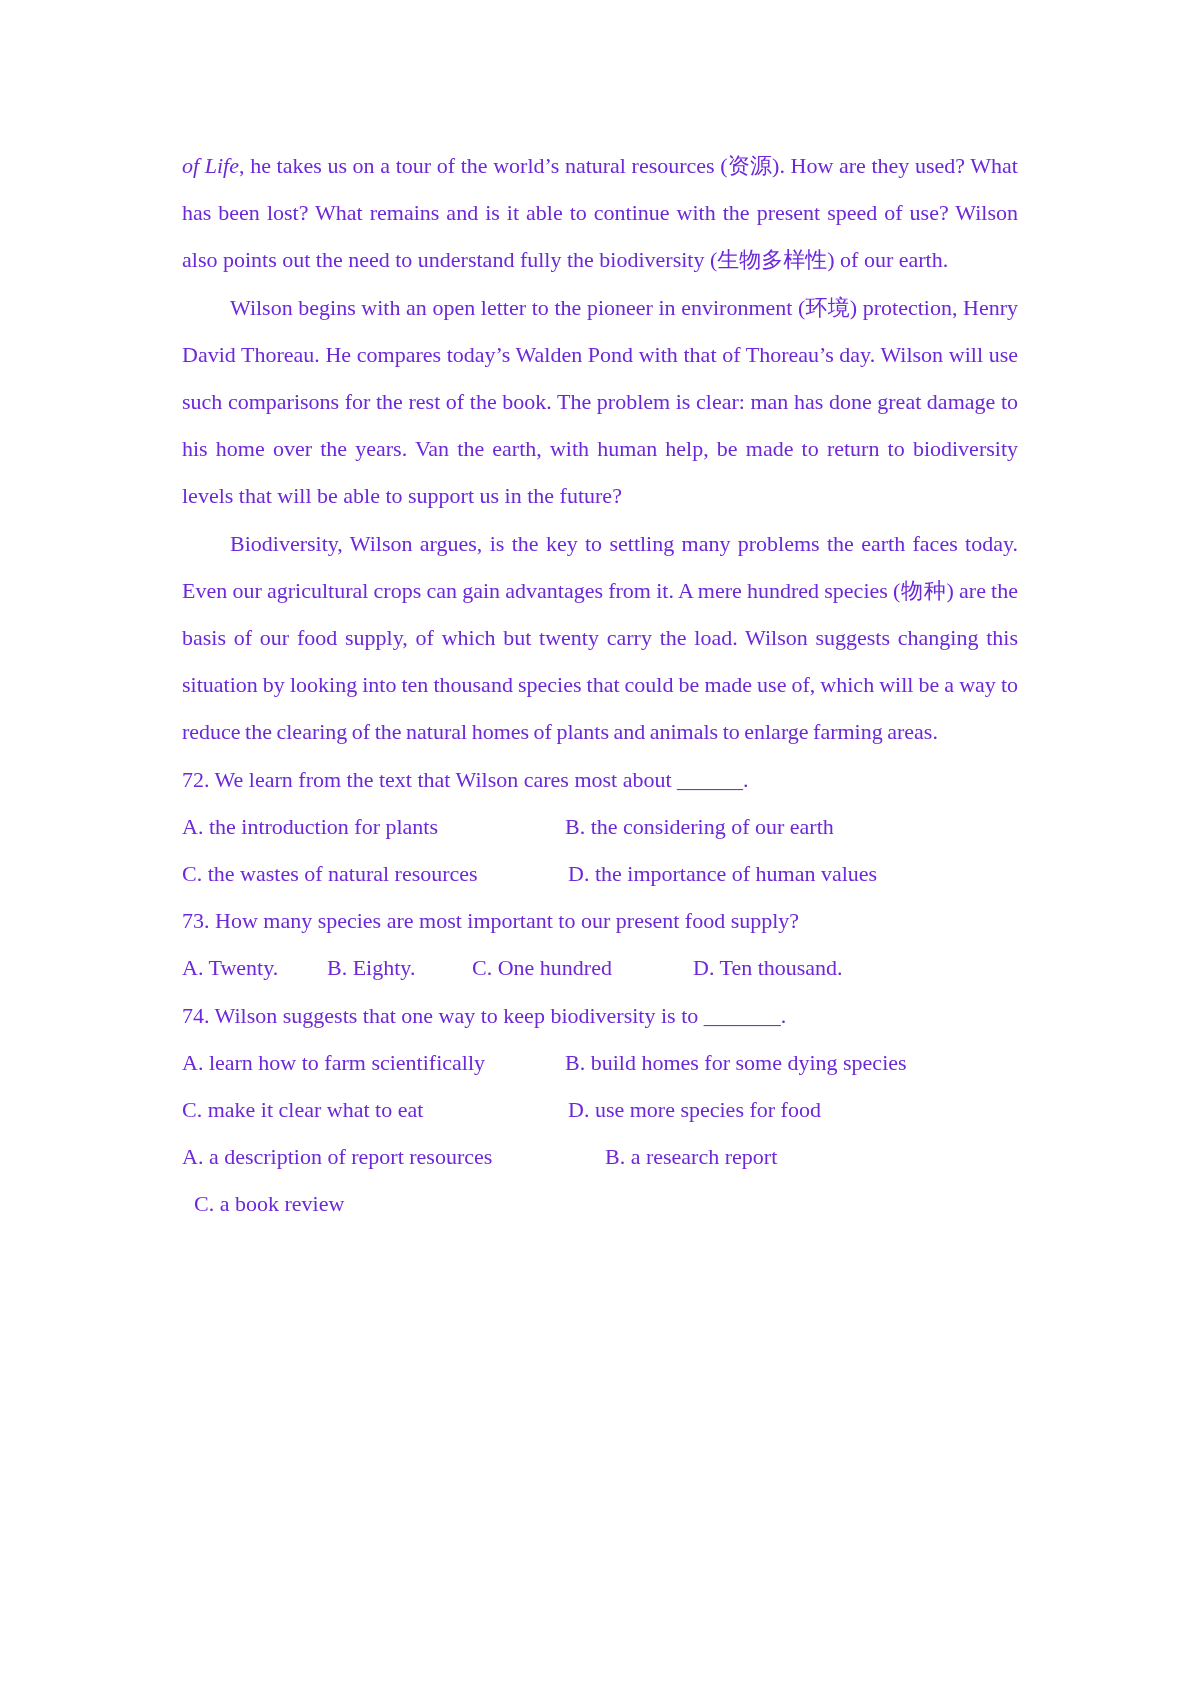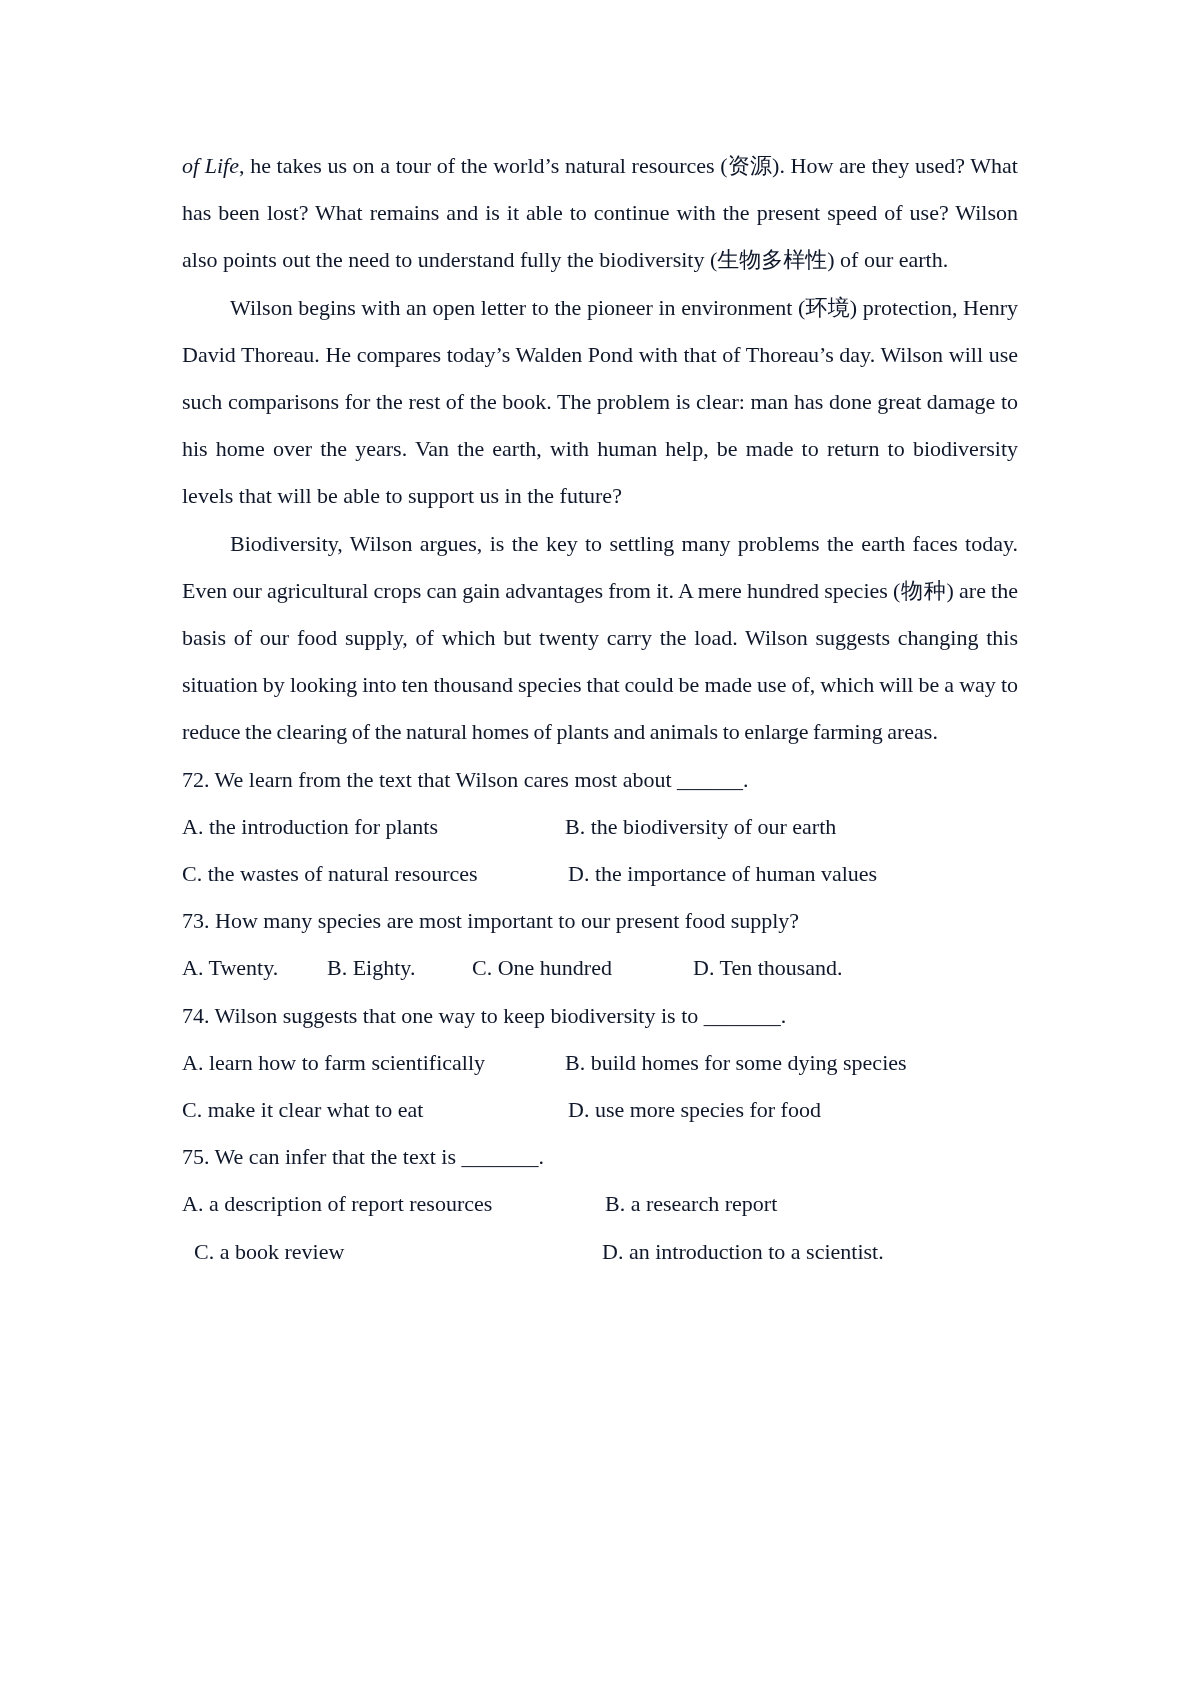--- a/index.html
+++ b/index.html
@@ -4,21 +4,21 @@
 <style>
   html, body { margin: 0; padding: 0; background: #ffffff; }
   body { width: 1200px; height: 1698px; position: relative; overflow: hidden; }
   .page {
     position: absolute;
     left: 182px;
     top: 142px;
     width: 836px;
     font-family: "Liberation Serif", "DejaVu Serif", serif;
     font-size: 22px;
-    color: #0f172a;
+    color: #6d28d9;
     line-height: 47.2px;
   }
   .para { margin: 0; text-align: justify; text-align-last: left; }
   .para.indent { text-indent: 48px; }
   .para.tight { word-spacing: -1px; }
   .line { margin: 0; white-space: nowrap; position: relative; height: 47.2px; }
   .opt { position: absolute; top: 0; white-space: nowrap; }
   em { font-style: italic; }
 </style>
 </head>
@@ -29,21 +29,21 @@
   <p class="para"><em>of Life</em><span>, he takes us on a tour of the world’s natural resources (资源). How are they used? What has been lost? What remains and is it able to continue with the present speed of use? Wilson also points out the need to understand fully the biodiversity (生物多样性) of our earth.</span></p>
 
   <p class="para indent"><span>Wilson begins with an open letter to the pioneer in environment (环境) protection, Henry David Thoreau. He compares today’s Walden Pond with that of Thoreau’s day. Wilson will use such comparisons for the rest of the book. The problem is clear: man has done great damage to his home over the years. Van the earth, with human help, be made to return to biodiversity levels that will be able to support us in the future?</span></p>
 
   <p class="para indent tight"><span>Biodiversity, Wilson argues, is the key to settling many problems the earth faces today. Even our agricultural crops can gain advantages from it. A mere hundred species (物种) are the basis of our food supply, of which but twenty carry the load. Wilson suggests changing this situation by looking into ten thousand species that could be made use of, which will be a way to reduce the clearing of the natural homes of plants and animals to enlarge farming areas.</span></p>
 
 
   <div class="line"><span>72. We learn from the text that Wilson cares most about ______.</span></div>
   <div class="line">
     <span class="opt" style="left:0">A. the introduction for plants</span>
-    <span class="opt" style="left:383px">B. the biodiversity of our earth</span>
+    <span class="opt" style="left:383px">B. the considering of our earth</span>
   </div>
   <div class="line">
     <span class="opt" style="left:0">C. the wastes of natural resources</span>
     <span class="opt" style="left:386px">D. the importance of human values</span>
   </div>
 
   <div class="line"><span>73. How many species are most important to our present food supply?</span></div>
   <div class="line">
     <span class="opt" style="left:0">A. Twenty.</span>
     <span class="opt" style="left:145px">B. Eighty.</span>
@@ -54,23 +54,21 @@
   <div class="line"><span>74. Wilson suggests that one way to keep biodiversity is to _______.</span></div>
   <div class="line">
     <span class="opt" style="left:0">A. learn how to farm scientifically</span>
     <span class="opt" style="left:383px">B. build homes for some dying species</span>
   </div>
   <div class="line">
     <span class="opt" style="left:386px">D. use more species for food</span>
     <span class="opt" style="left:0">C. make it clear what to eat</span>
   </div>
 
-  <div class="line"><span>75. We can infer that the text is _______.</span></div>
   <div class="line">
     <span class="opt" style="left:0">A. a description of report resources</span>
     <span class="opt" style="left:423px">B. a research report</span>
   </div>
   <div class="line">
     <span class="opt" style="left:12px">C. a book review</span>
-    <span class="opt" style="left:420px">D. an introduction to a scientist.</span>
   </div>
 
 </div>
 
 </body></html>

